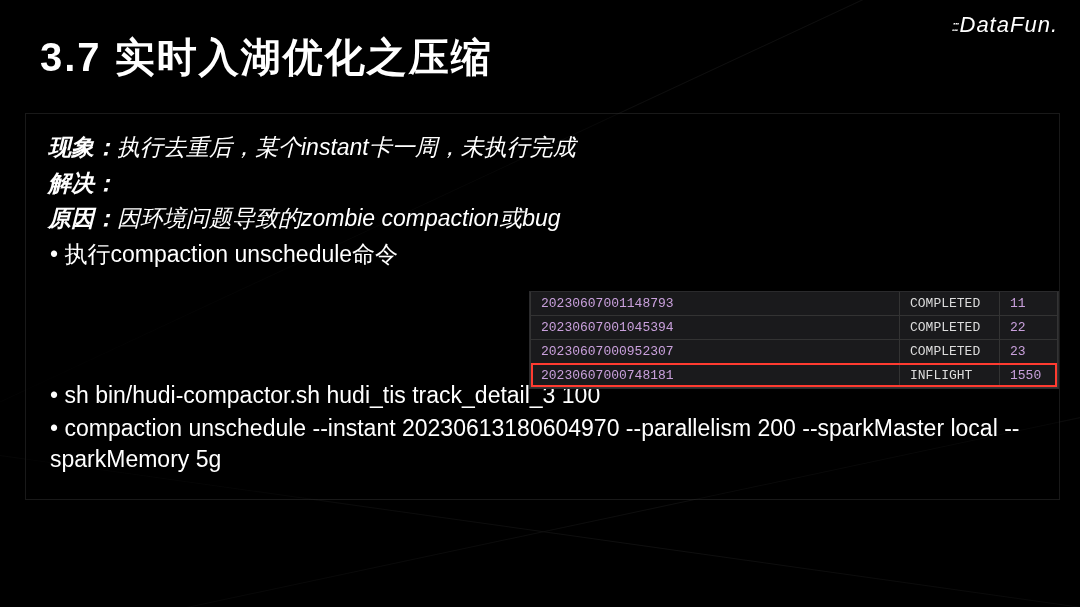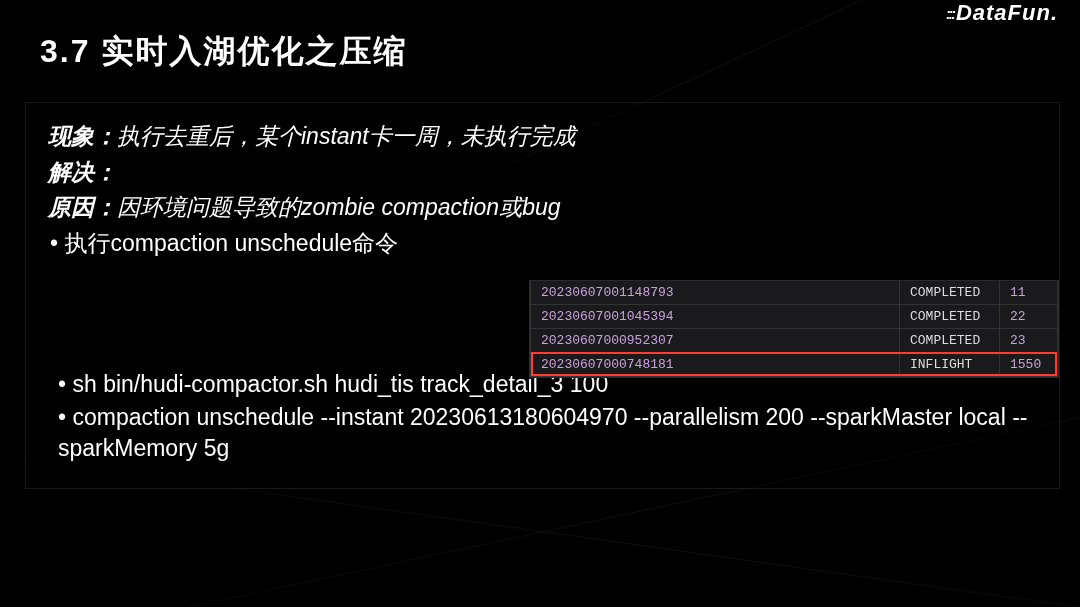--- a/index.html
+++ b/index.html
@@ -50,37 +50,37 @@
       background: linear-gradient(90deg, transparent, #333, transparent);
       height: 1px;
       width: 200%;
     }
     .line2 { top: 8%; left: -30%; transform: rotate(-25deg); }
     .line3 { top: 90%; left: -40%; transform: rotate(8deg); }
     .line4 { top: 80%; left: -30%; transform: rotate(-12deg); }
 
     .logo {
       position: absolute;
-      top: 0;
+      top: 12px;
       right: 22px;
-      font-weight: bold;
+      font-weight: normal;
       font-size: 22px;
       font-style: italic;
       letter-spacing: 1px;
     }
     .logo .dots {
       display: inline-block;
       margin-right: 2px;
       font-size: 14px;
       letter-spacing: -2px;
       vertical-align: middle;
     }
     .title {
       padding: 30px 40px 10px 40px;
-      font-size: 32px;
+      font-size: 40px;
       font-weight: 600;
       letter-spacing: 2px;
     }
     .content-box {
       margin: 18px 20px 0 25px;
       background: rgba(0,0,0,0.35);
       border: 1px solid rgba(100,100,100,0.25);
       padding: 16px 20px 22px 22px;
       position: relative;
     }
@@ -99,21 +99,20 @@
     .bullet-list li {
       font-size: 23px;
       line-height: 1.35;
       margin-top: 2px;
     }
     .bullet-list li::before {
       content: "• ";
     }
     .lower-bullets {
       margin-top: 18px;
-      margin-left: 8px;
     }
     .lower-bullets li {
       margin-bottom: 2px;
     }
     .tablewrap {
       position: absolute;
       top: 177px;
       right: 0px;
       width: 530px;
       background: #1a1a1c;

